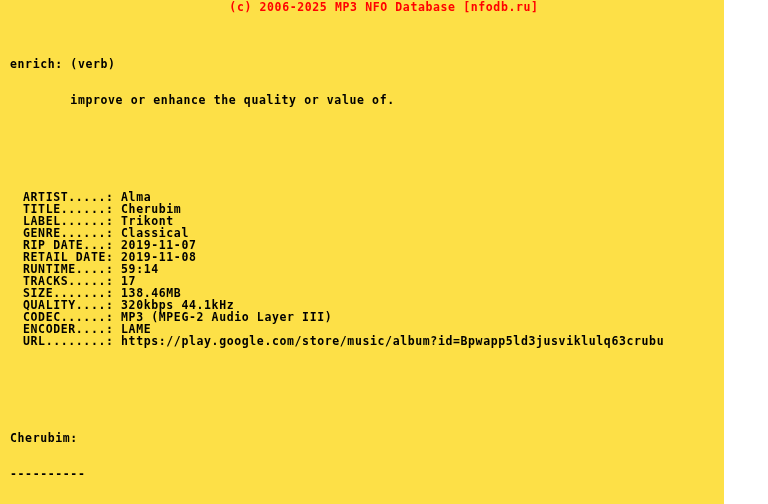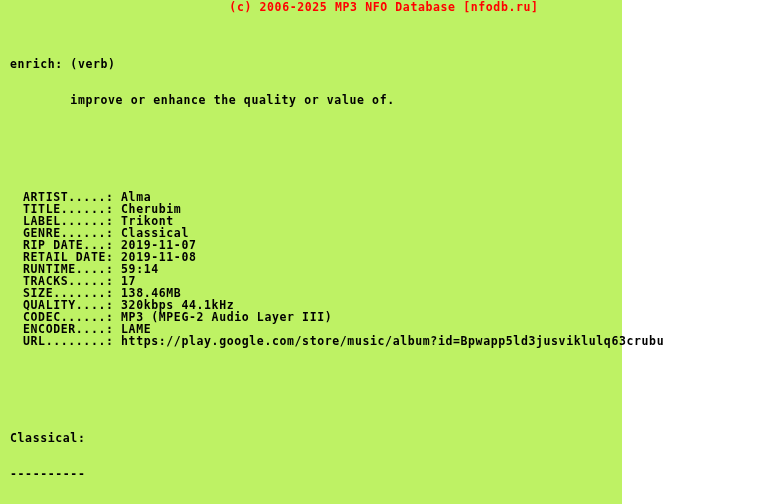--- a/index.html
+++ b/index.html
@@ -9,23 +9,23 @@
   }
   body {
     width: 768px;
     height: 504px;
     overflow: hidden;
     font-family: "DejaVu Sans Mono", "Liberation Mono", monospace;
   }
 
   #nfo {
     position: relative;
-    width: 622px;
+    width: 724px;
     height: 504px;
-    background: #bef264;
+    background: #fde047;
   }
 
   .hdr {
     position: absolute;
     top: 1px;
     left: 0;
     width: 768px;
     text-align: center;
     color: #ff0000;
     font-size: 11.5px;
@@ -67,19 +67,19 @@
 
     <div class="line">enrich: (verb)</div>
     <div class="line">        improve or enhance the quality or value of.</div>
 
     <div class="blank"></div>
 
     <div id="info-lines"><div class="meta-row">ARTIST.....: Alma</div><div class="meta-row">TITLE......: Cherubim</div><div class="meta-row">LABEL......: Trikont</div><div class="meta-row">GENRE......: Classical</div><div class="meta-row">RIP DATE...: 2019-11-07</div><div class="meta-row">RETAIL DATE: 2019-11-08</div><div class="meta-row">RUNTIME....: 59:14</div><div class="meta-row">TRACKS.....: 17</div><div class="meta-row">SIZE.......: 138.46MB</div><div class="meta-row">QUALITY....: 320kbps 44.1kHz</div><div class="meta-row">CODEC......: MP3 (MPEG-2 Audio Layer III)</div><div class="meta-row">ENCODER....: LAME</div><div class="meta-row">URL........: https://play.google.com/store/music/album?id=Bpwapp5ld3jusviklulq63crubu</div></div>
 
     <div class="blank"></div>
 
-    <div class="line">Classical:</div>
+    <div class="line">Cherubim:</div>
     <div class="line">----------</div>
 
     
 
   </div>
 </div>
 
 </body></html>

